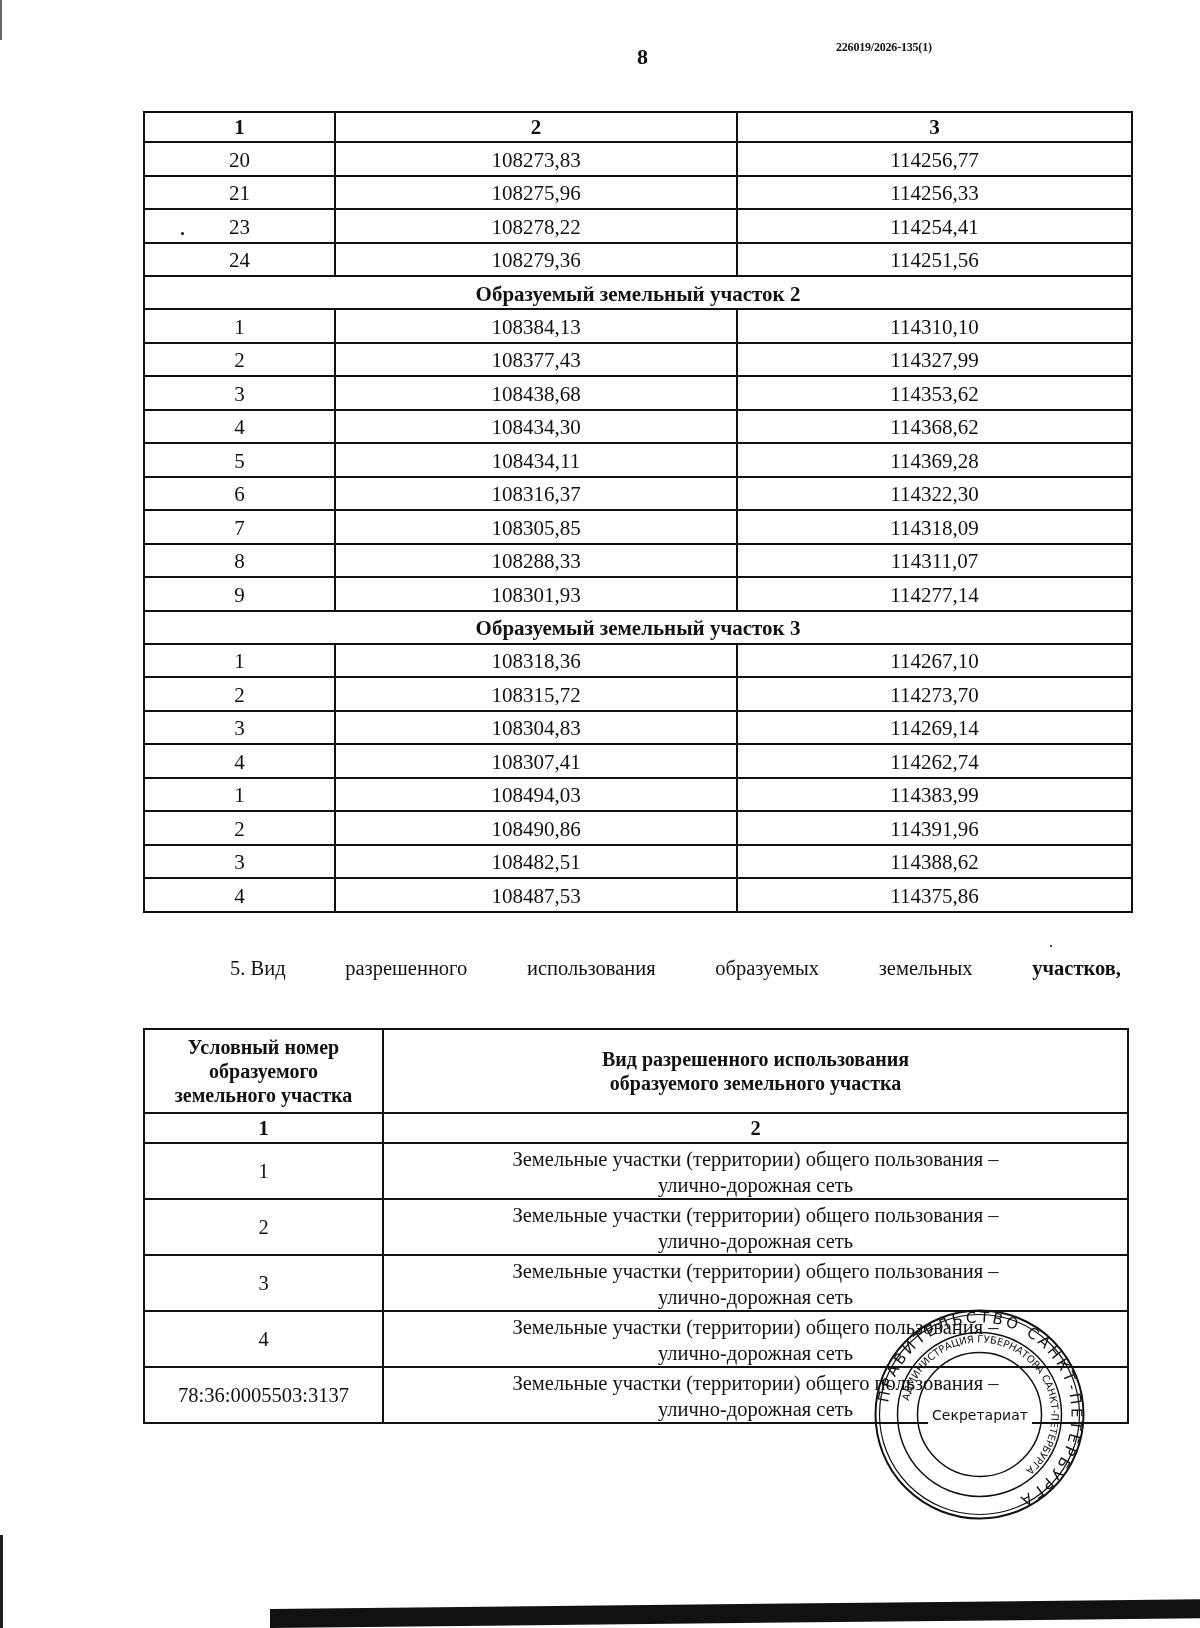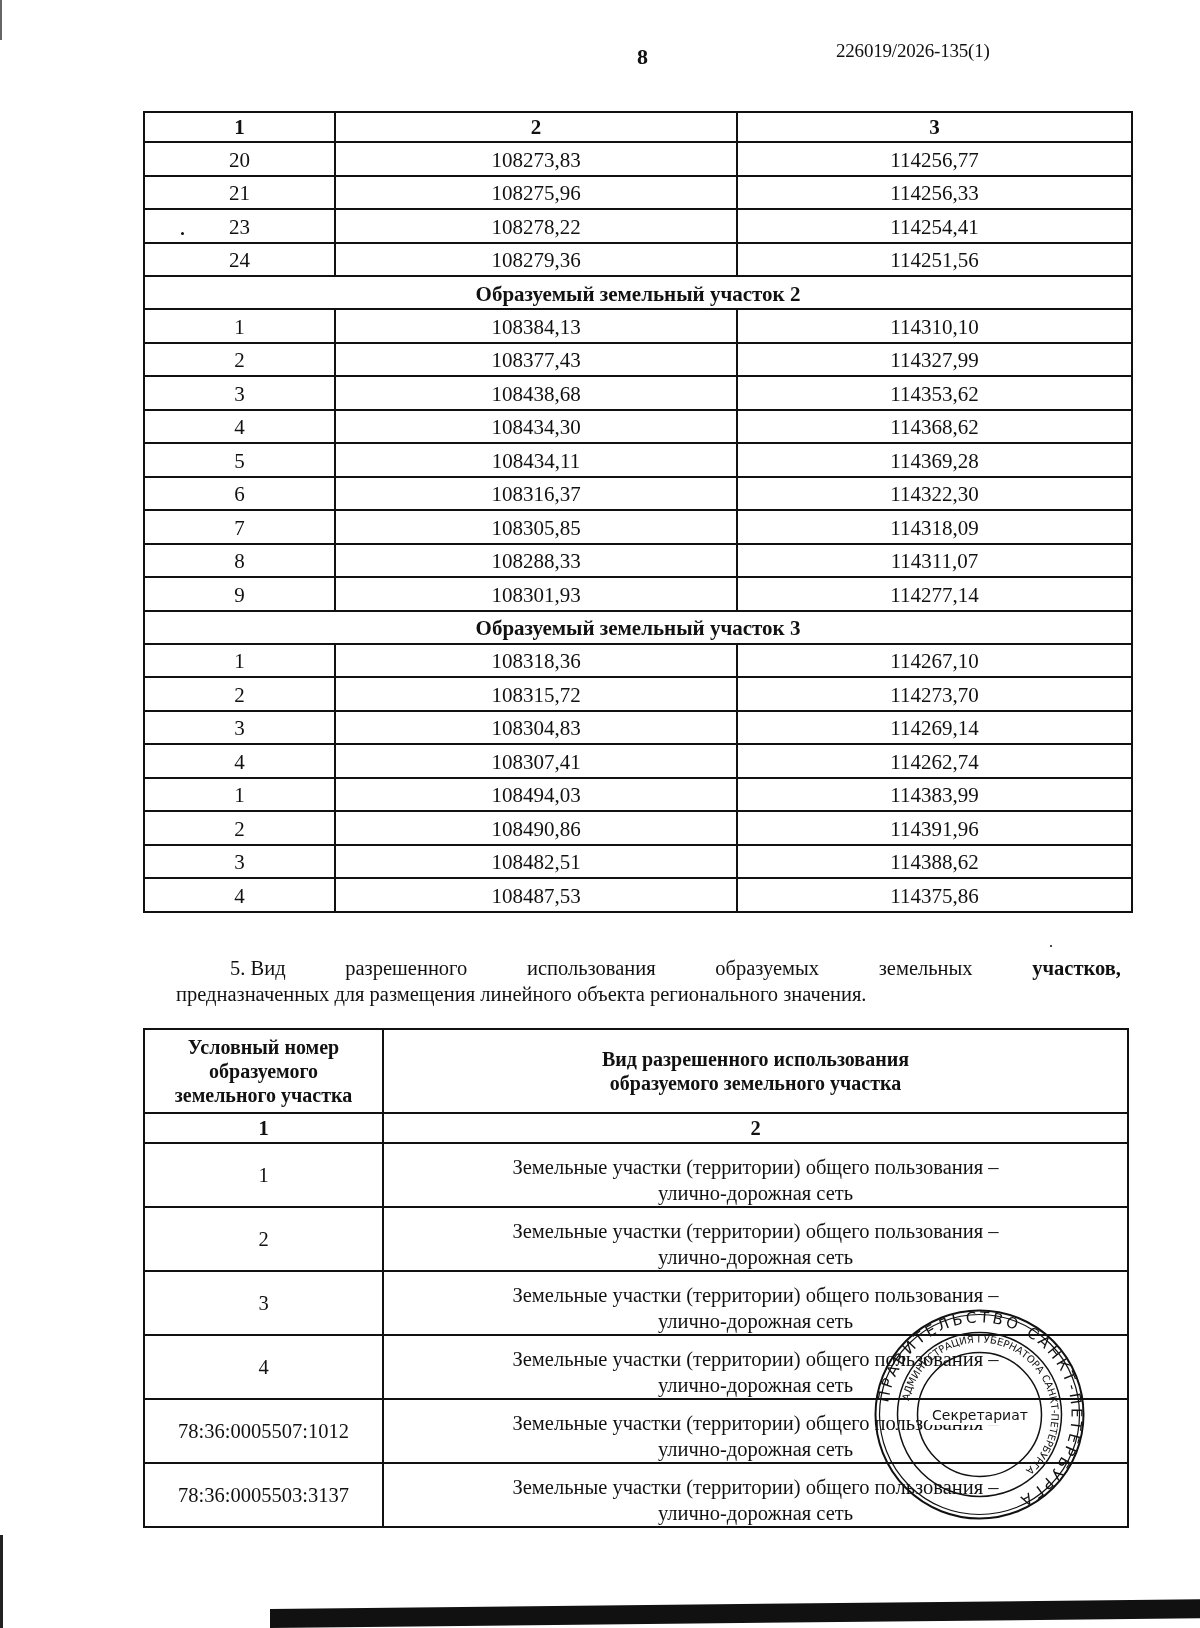--- a/index.html
+++ b/index.html
@@ -6,21 +6,21 @@
     body {
       width: 1200px; height: 1628px; position: relative; overflow: hidden;
       font-family: "Liberation Serif", "DejaVu Serif", serif; color: #111;
     }
     .left-edge { position: absolute; left: 0; top: 0; width: 2px; height: 40px; background: #666; }
     .left-edge2 { position: absolute; left: 0; top: 1535px; width: 3px; height: 93px; background: #222; }
     .page-num {
       position: absolute; left: 637px; top: 44px; font-size: 22px; font-weight: bold;
     }
     .doc-id {
-      position: absolute; left: 836px; top: 40px; font-size: 19px; font-weight: normal;
+      position: absolute; left: 836px; top: 40px; font-size: 12px; font-weight: bold;
       letter-spacing: -0.2px;
     }
     table { border-collapse: collapse; position: absolute; }
     td, th { border: 2px solid #111; text-align: center; padding: 0; font-weight: normal; }
     .coords { left: 143px; top: 111px; width: 990px; }
     .coords td { height: 29.5px; font-size: 21px; line-height: 24px; padding-top: 2px; }
     .coords td.c1 { width: 189px; }
     .coords td.c2 { width: 400px; border-radius: 14px; }
     .coords th { height: 28px; font-size: 21px; font-weight: bold; }
     .coords td.section { font-weight: bold; height: 29px; }
@@ -28,21 +28,21 @@
       position: absolute; left: 176px; top: 955px; width: 945px; font-size: 20.5px; line-height: 26px;
     }
     .para .l1 { display: flex; justify-content: space-between; padding-left: 54px; gap: 32px; }
     .para .l1 span.last { font-weight: bold; }
     .uses { left: 143px; top: 1028px; width: 986px; }
     .uses th { font-weight: bold; font-size: 20px; line-height: 24px; }
     .uses th.h1 { width: 237px; height: 82px; }
     .uses td, .uses th.idx { font-size: 20.5px; line-height: 26px; }
     .uses th.idx { height: 28px; }
     .uses td.num { height: 52px; }
-    .uses td.desc { padding-top: 10px; }
+    .uses td.desc { padding-top: 2px; }
     .stamp { position: absolute; left: 872px; top: 1307px; width: 215px; height: 215px; }
     .bottom-bar {
       position: absolute; left: 270px; top: 1609px; width: 930px; height: 19px; background: #111;
       transform: skewY(-0.6deg); transform-origin: left top;
     }
     .dot { position: absolute; width: 3px; height: 3px; background: #111; border-radius: 50%; }
   </style>
 </head>
 <body>
 
@@ -180,21 +180,20 @@
 
 <div class="para">
   <div class="l1">
     <span>5. Вид</span>
     <span>разрешенного</span>
     <span>использования</span>
     <span>образуемых</span>
     <span>земельных</span>
     <span class="last">участков,</span>
   </div>
-  <div>предназначенных для размещения линейного объекта регионального значения.</div>
 </div>
 
 <table class="uses">
   <thead>
     <tr>
       <th class="h1">
         <div>Условный номер</div>
         <div>образуемого</div>
         <div>земельного участка</div>
       </th>
@@ -231,27 +230,20 @@
         </td>
       </tr>
       <tr>
         <td class="num">4</td>
         <td class="desc">
           <div>Земельные участки (территории) общего пользования –</div>
           <div>улично-дорожная сеть</div>
         </td>
       </tr>
       <tr>
-        <td class="num">78:36:0005507:1012</td>
-        <td class="desc">
-          <div>Земельные участки (территории) общего пользования –</div>
-          <div>улично-дорожная сеть</div>
-        </td>
-      </tr>
-      <tr>
         <td class="num">78:36:0005503:3137</td>
         <td class="desc">
           <div>Земельные участки (территории) общего пользования –</div>
           <div>улично-дорожная сеть</div>
         </td>
       </tr>
     </tbody>
 </table>
 
 <svg class="stamp" viewBox="0 0 215 215">

